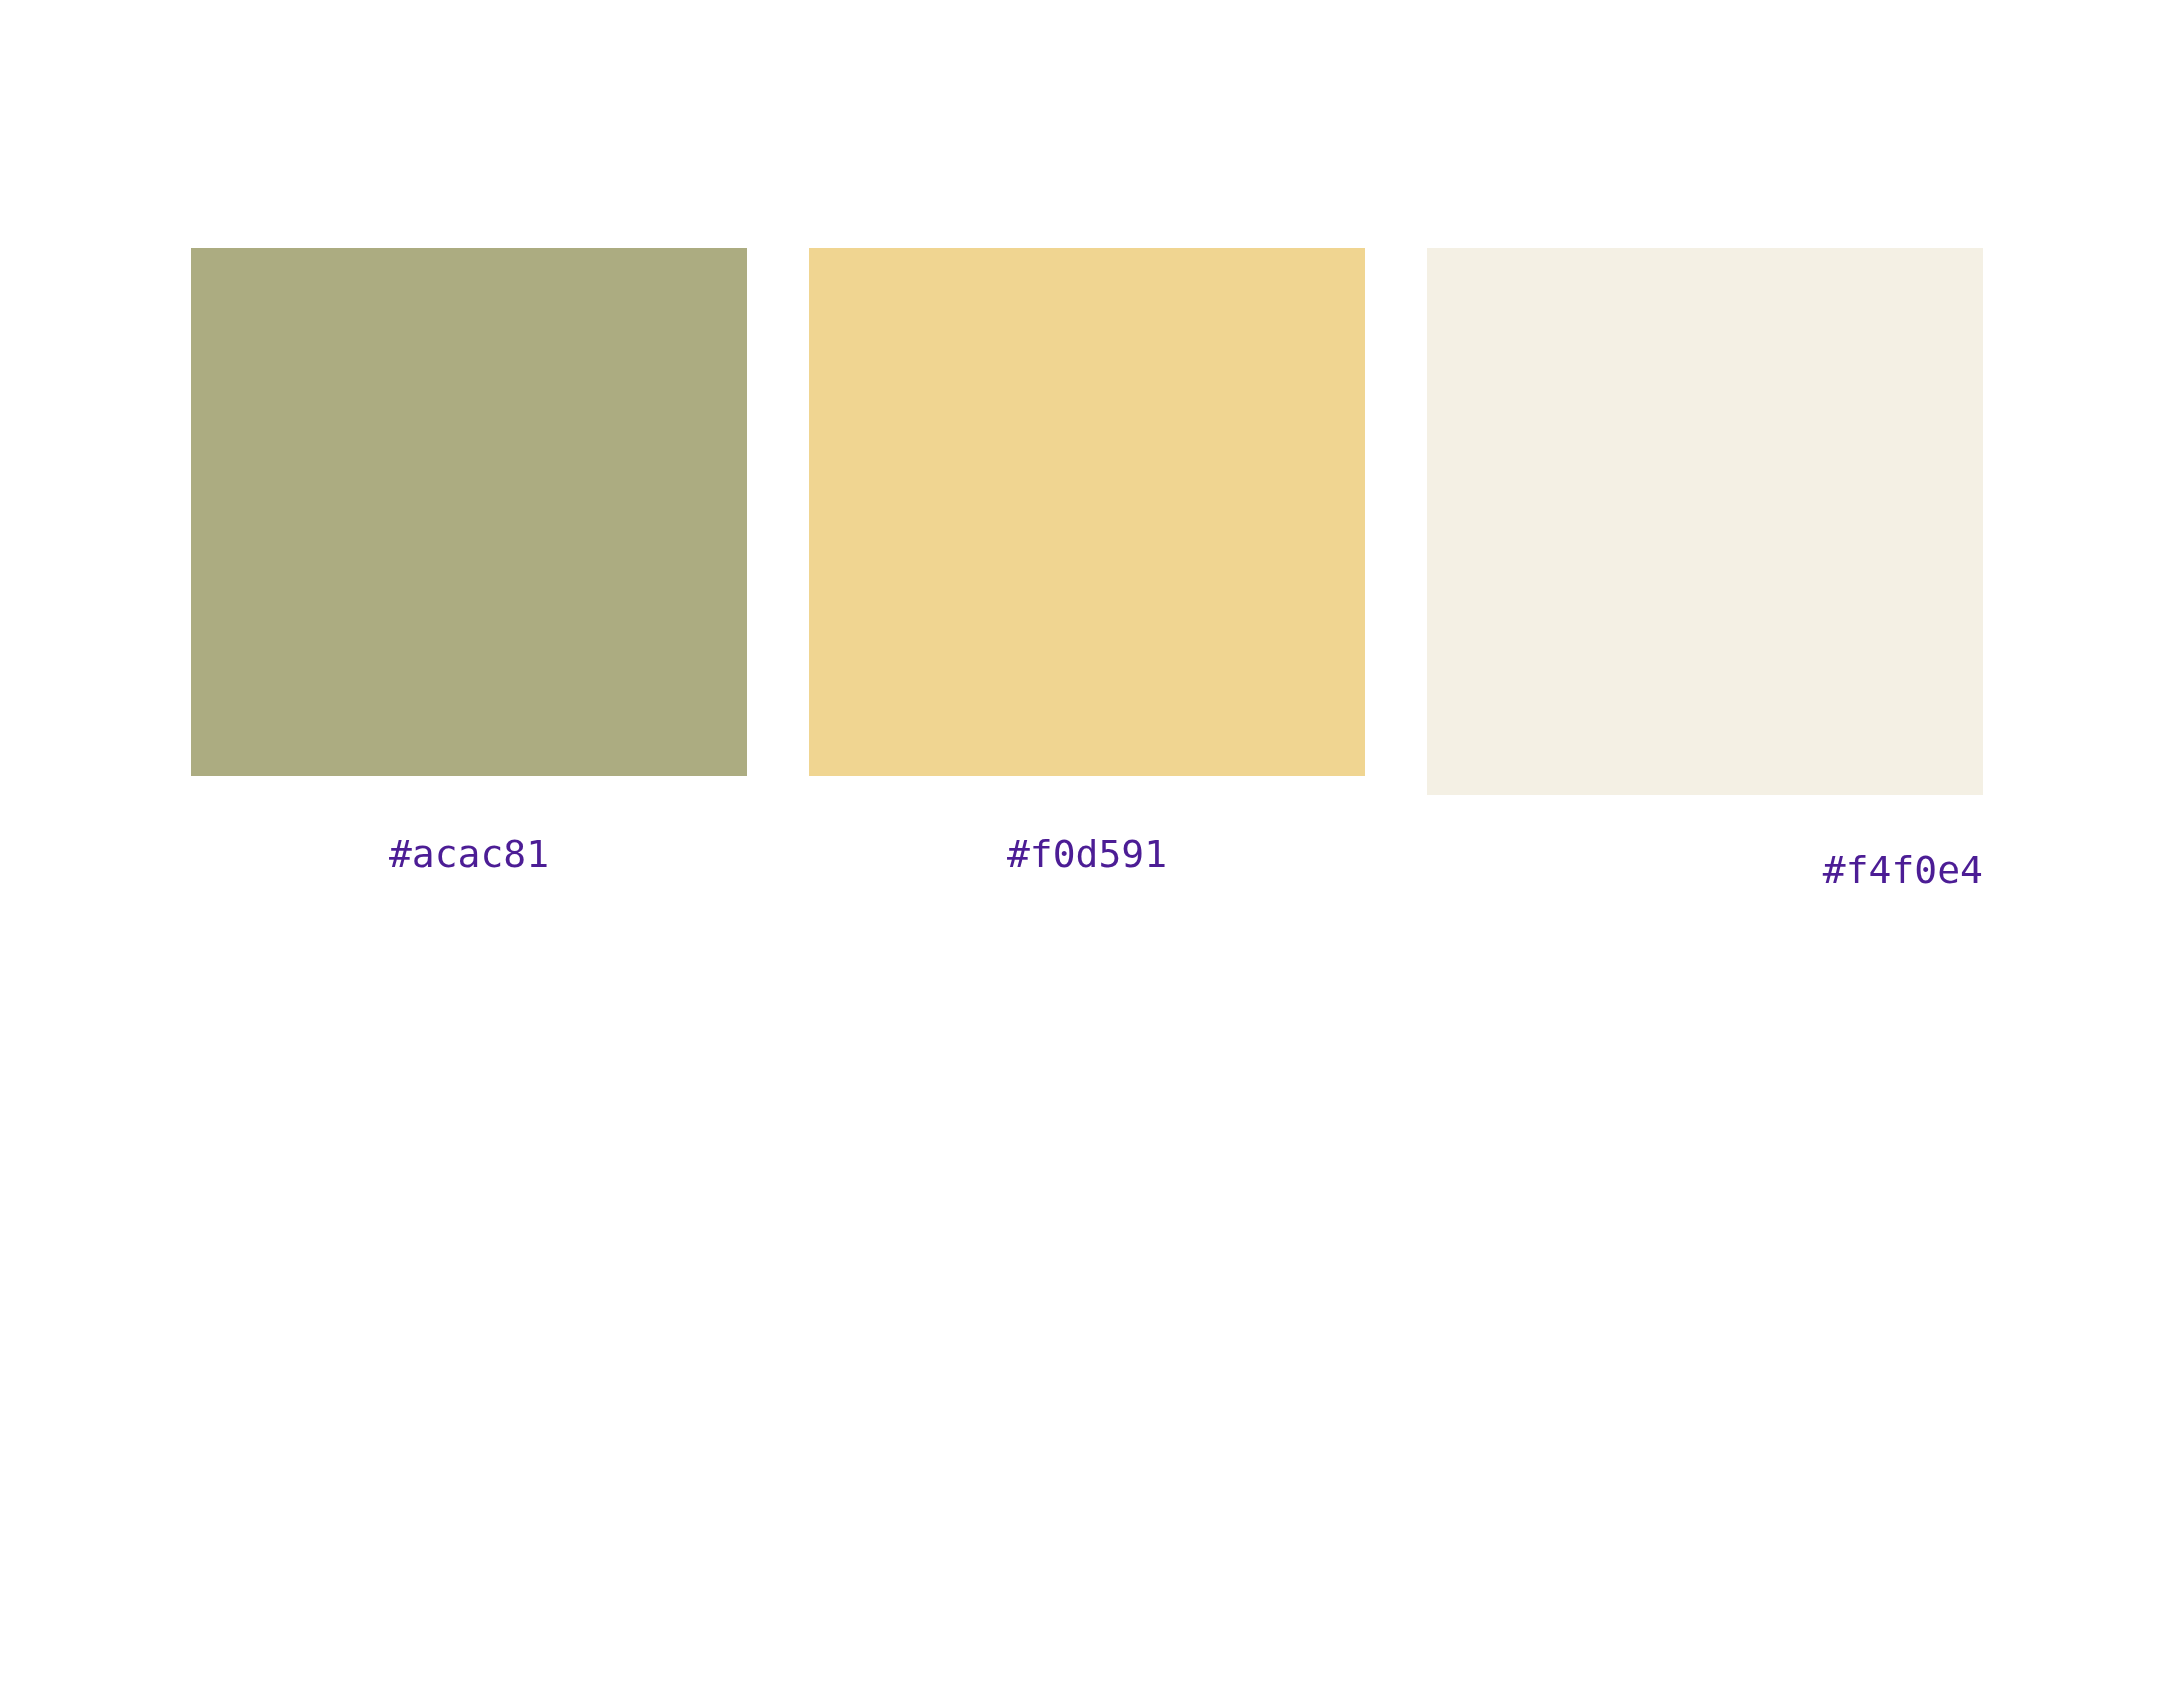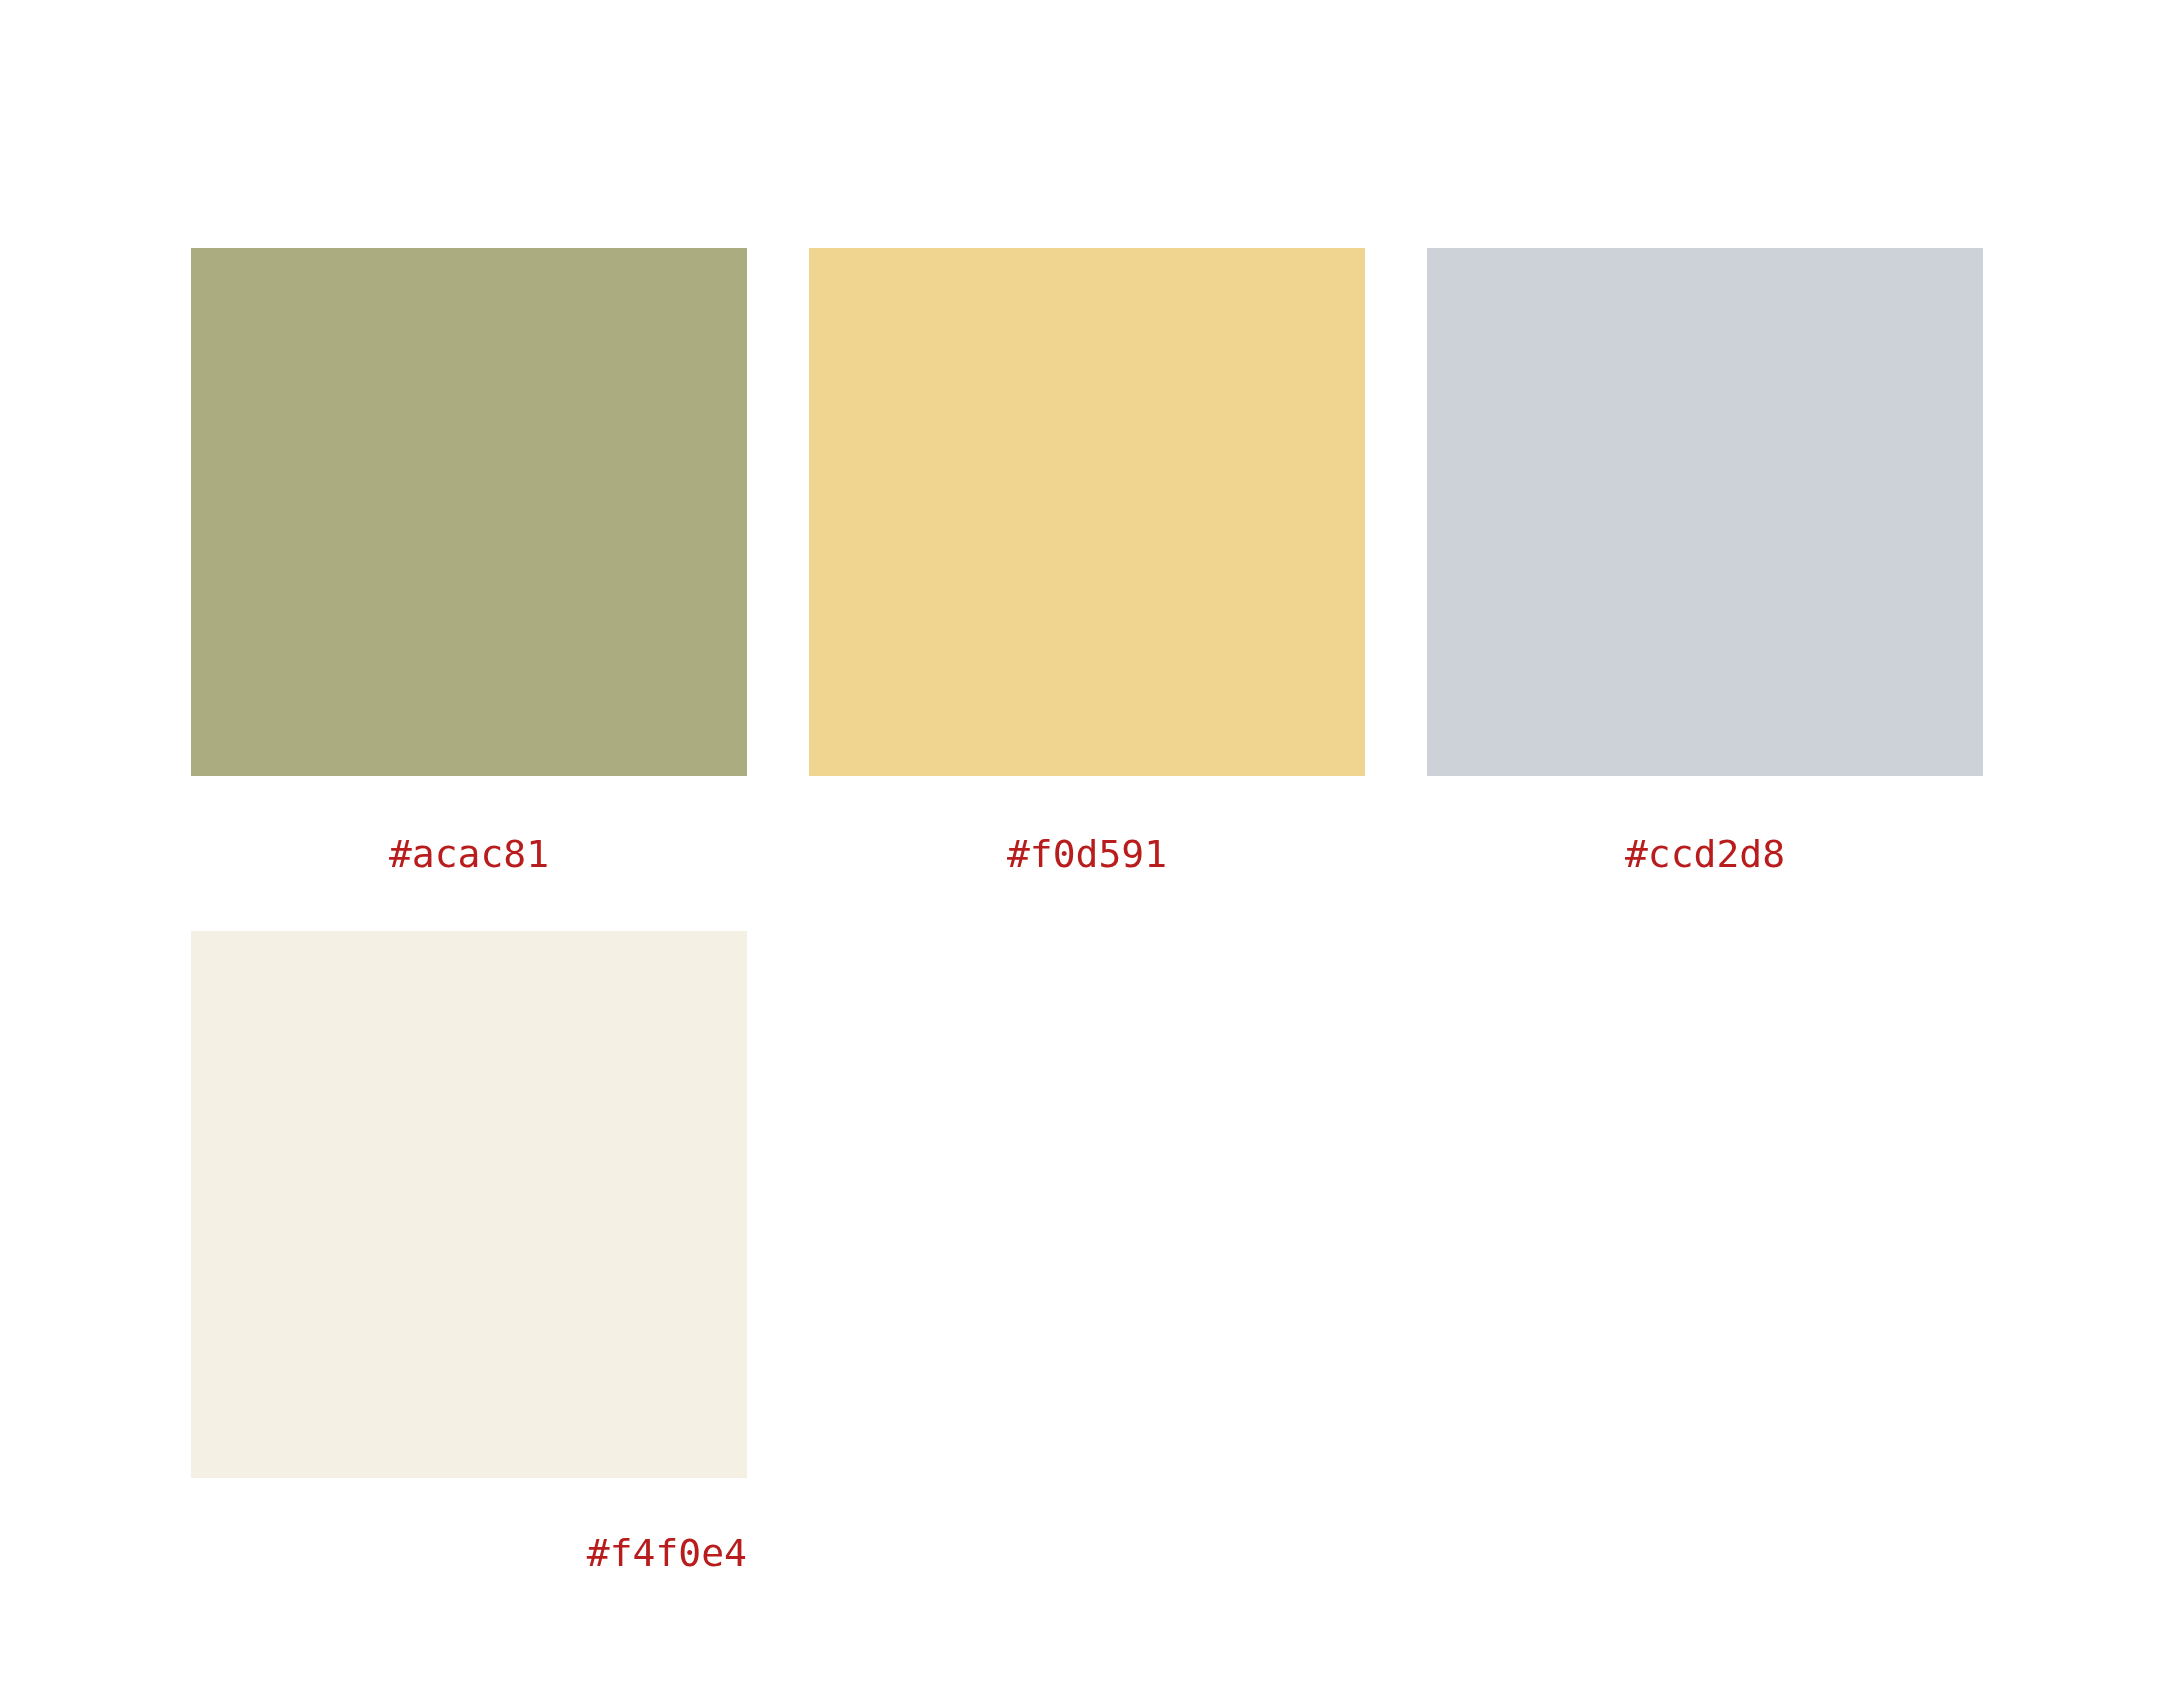--- a/index.html
+++ b/index.html
@@ -57,21 +57,21 @@
     height: 528px;
   }
   .row-2 .swatch-chip {
     height: 547px;
   }
 
   .swatch-label {
     display: block;
     width: 556px;
     text-align: center;
-    color: #b91c1c;
+    color: #4c1d95;
     font-family: "DejaVu Sans Mono", "Liberation Mono", monospace;
     font-size: 38px;
     line-height: 38px;
     letter-spacing: 0px;
     white-space: pre;
   }
   .row-1 .swatch-label {
     margin-top: 59px;
   }
   .row-2 .swatch-label {
@@ -88,24 +88,20 @@
     <div class="swatch-cell row-1">
       <div class="swatch-chip" style="background-color: rgb(172, 172, 129);"></div>
       <span class="swatch-label">#acac81</span>
     </div>
 
     <div class="swatch-cell row-1">
       <div class="swatch-chip" style="background-color: rgb(240, 213, 145);"></div>
       <span class="swatch-label">#f0d591</span>
     </div>
 
-    <div class="swatch-cell row-1">
-      <div class="swatch-chip" style="background-color: rgb(204, 210, 216);"></div>
-      <span class="swatch-label">#ccd2d8</span>
-    </div>
 
     <div class="swatch-cell row-2">
       <div class="swatch-chip" style="background-color: rgb(244, 240, 228);"></div>
       <span class="swatch-label">#f4f0e4</span>
     </div>
 
 
 
   </div>
 </div>

